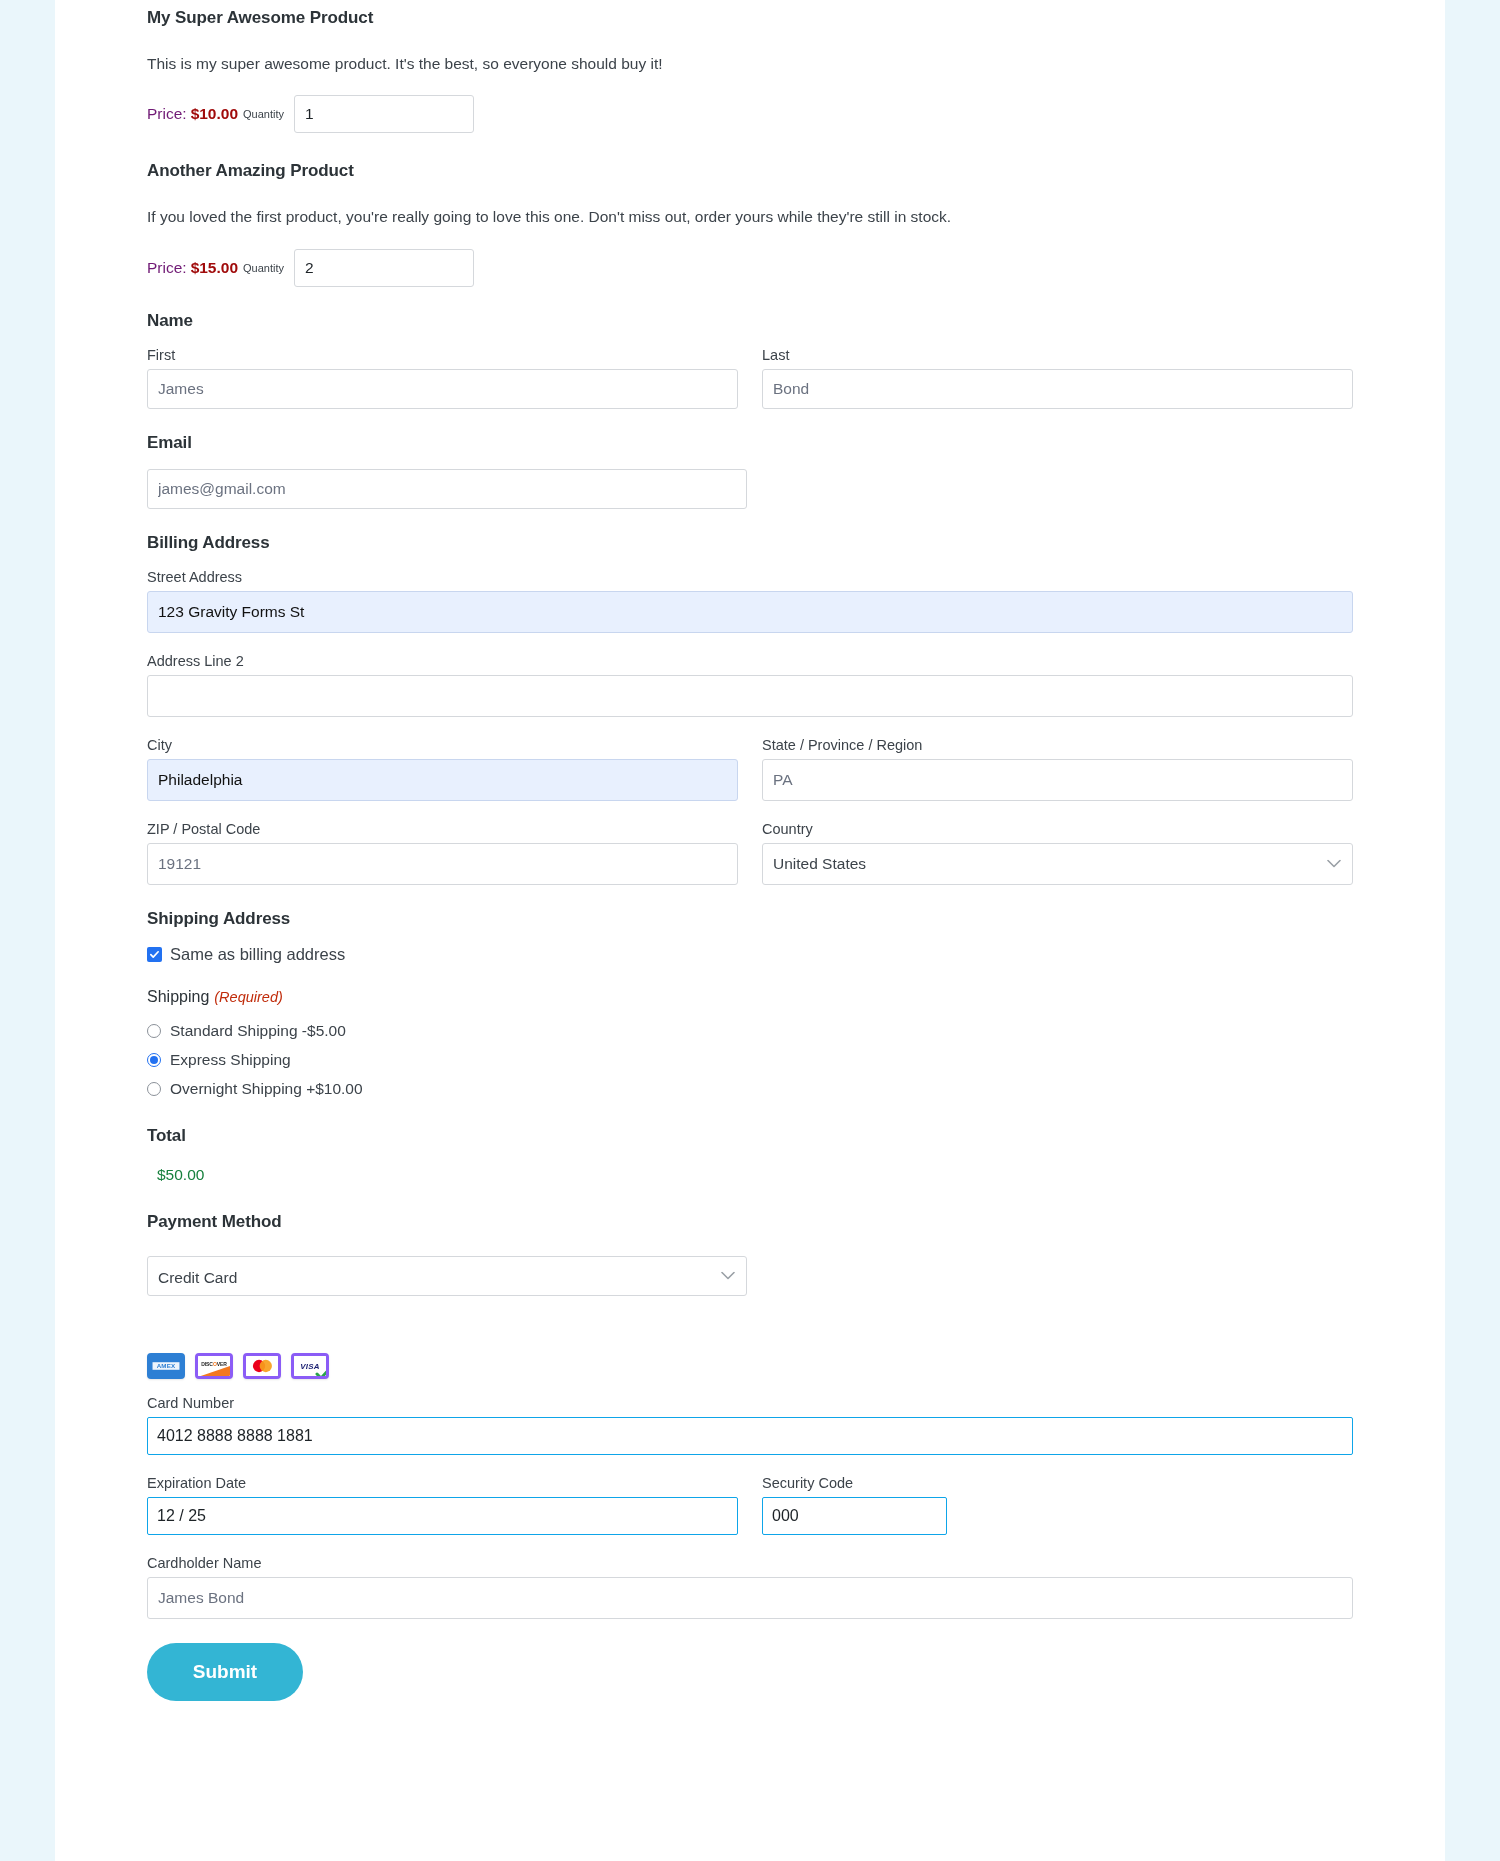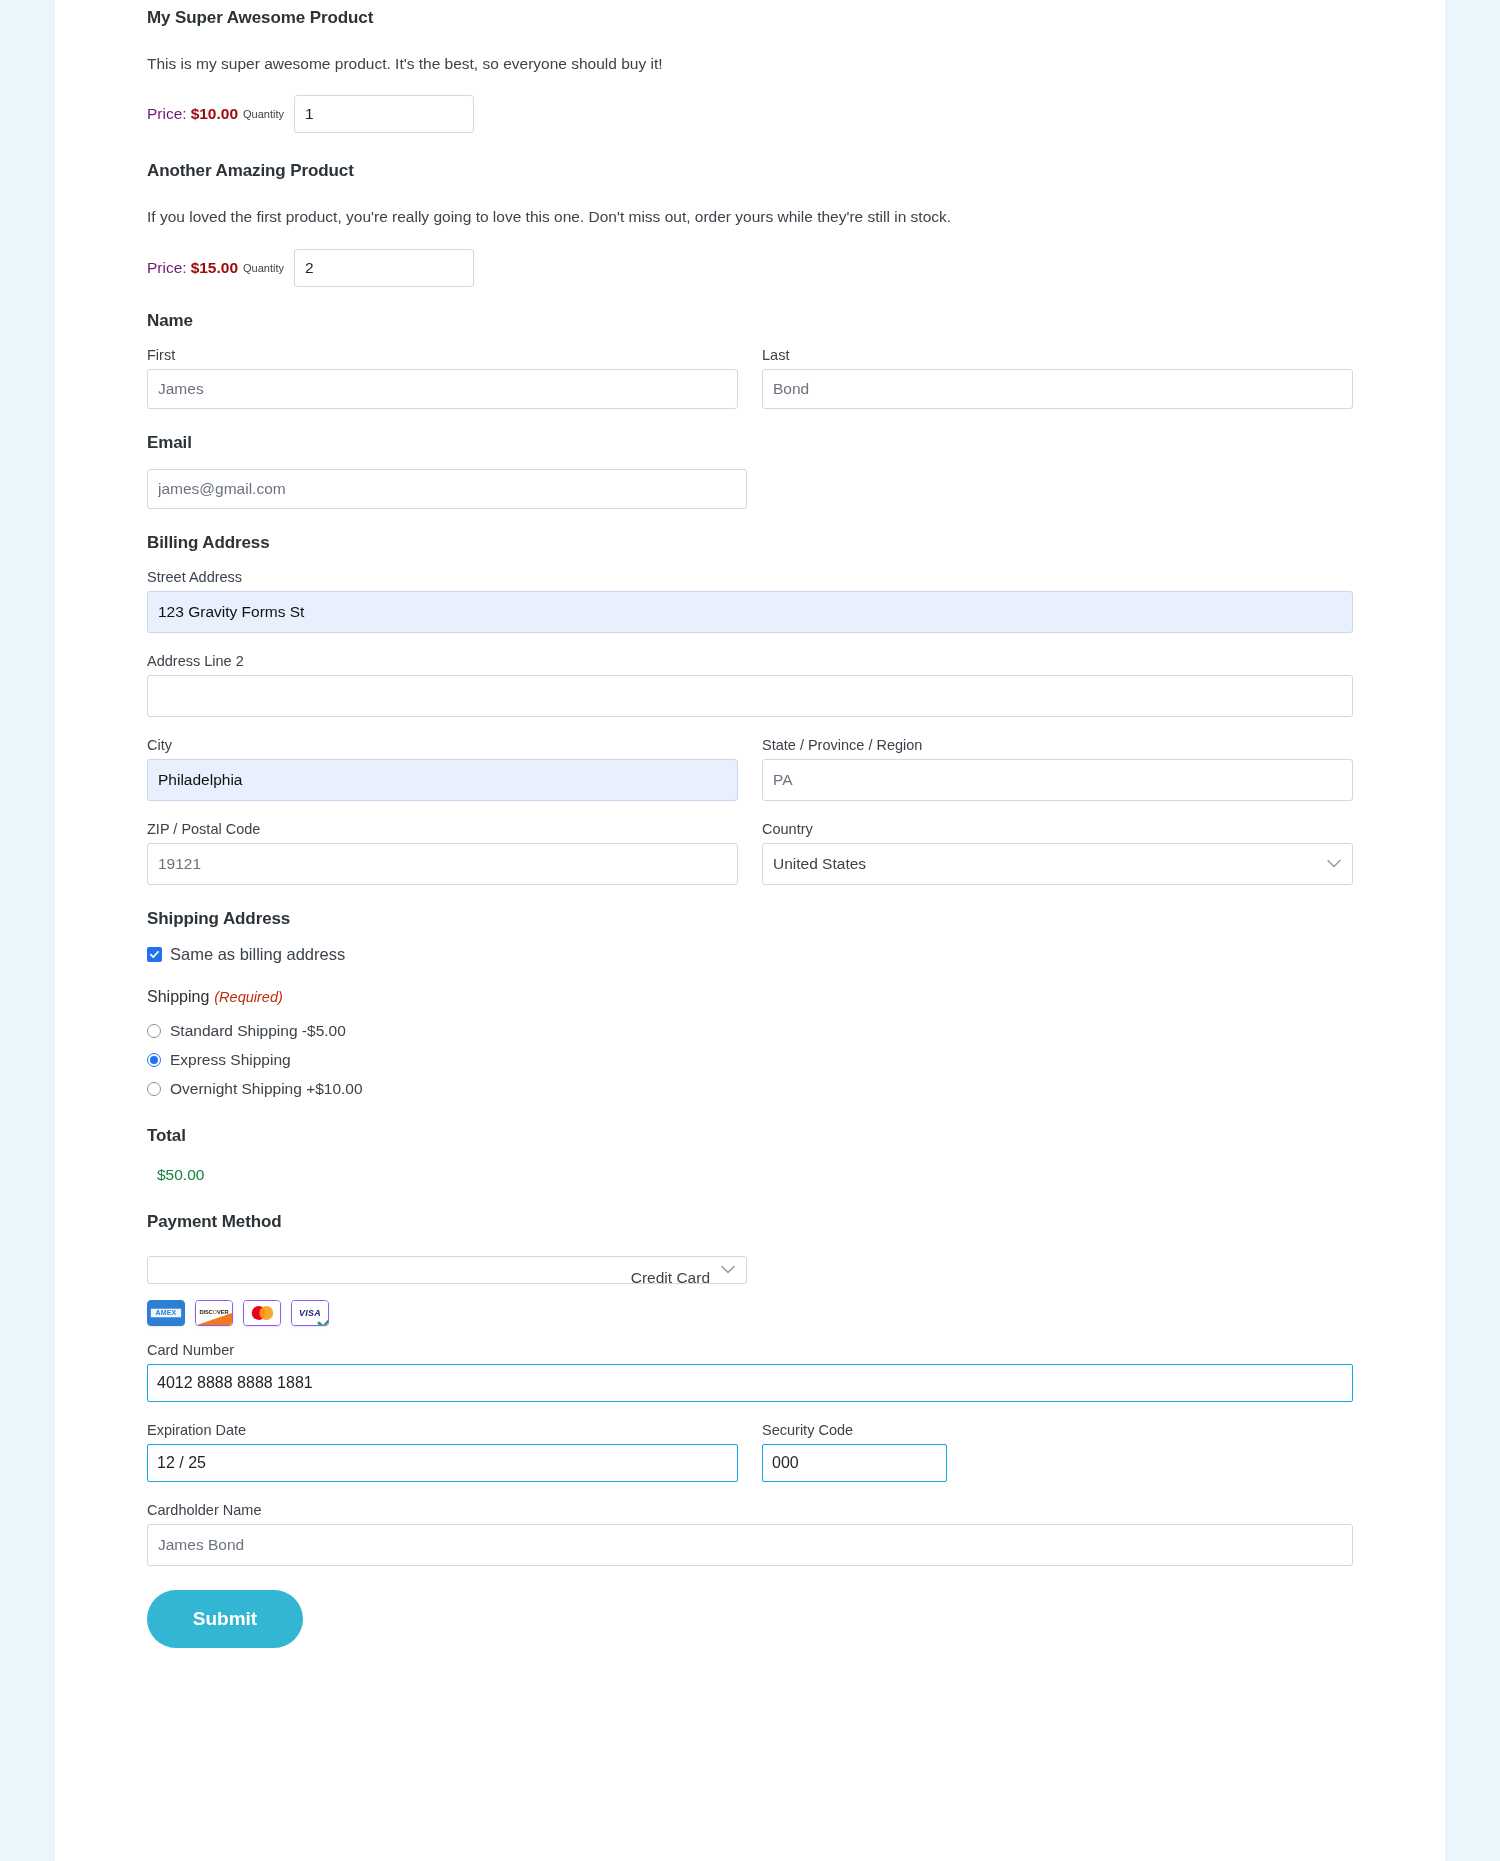--- a/index.html
+++ b/index.html
@@ -216,27 +216,28 @@
   .card-icons {
     display: flex;
     align-items: center;
     gap: 10px;
   }
   .card-chip {
     width: 38px;
     height: 26px;
     border-radius: 4px;
     background: #fff;
-    border: 1px solid #8b5cf6;
+    border: 3px solid #8b5cf6;
     box-shadow: 0 1px 2px rgba(0,0,0,0.10);
     display: flex;
     align-items: center;
     justify-content: center;
     overflow: hidden;
     position: relative;
+    margin-top: 41px;
   }
   .card-chip svg { display: block; }
   .visa-wrap { position: relative; }
   .visa-check {
     position: absolute;
     right: -6px;
     bottom: -6px;
     width: 17px;
     height: 17px;
   }
@@ -434,21 +435,21 @@
         <div class="total-amount">$50.00</div>
       </div>
 
       <div class="sp-28"></div>
 
       <div class="block">
         <h3 class="section-title">Payment Method</h3>
         <div class="sp-24"></div>
 
         <div class="select-wrap" style="width:600px;">
-          <div class="select-box" style="height:28px;line-height:42px;text-align:right;">Credit Card</div>
+          <div class="select-box" style="height:40px;line-height:42px;">Credit Card</div>
           <span class="chev">
             <svg viewBox="0 0 14 9" width="14" height="9">
               <path d="M1 1 L7 7 L13 1" fill="none" stroke="#9aa0a6" stroke-width="1.6" stroke-linecap="round" stroke-linejoin="round"></path>
             </svg>
           </span>
         </div>
 
         <div class="sp-16"></div>
 
         <div class="card-icons">

